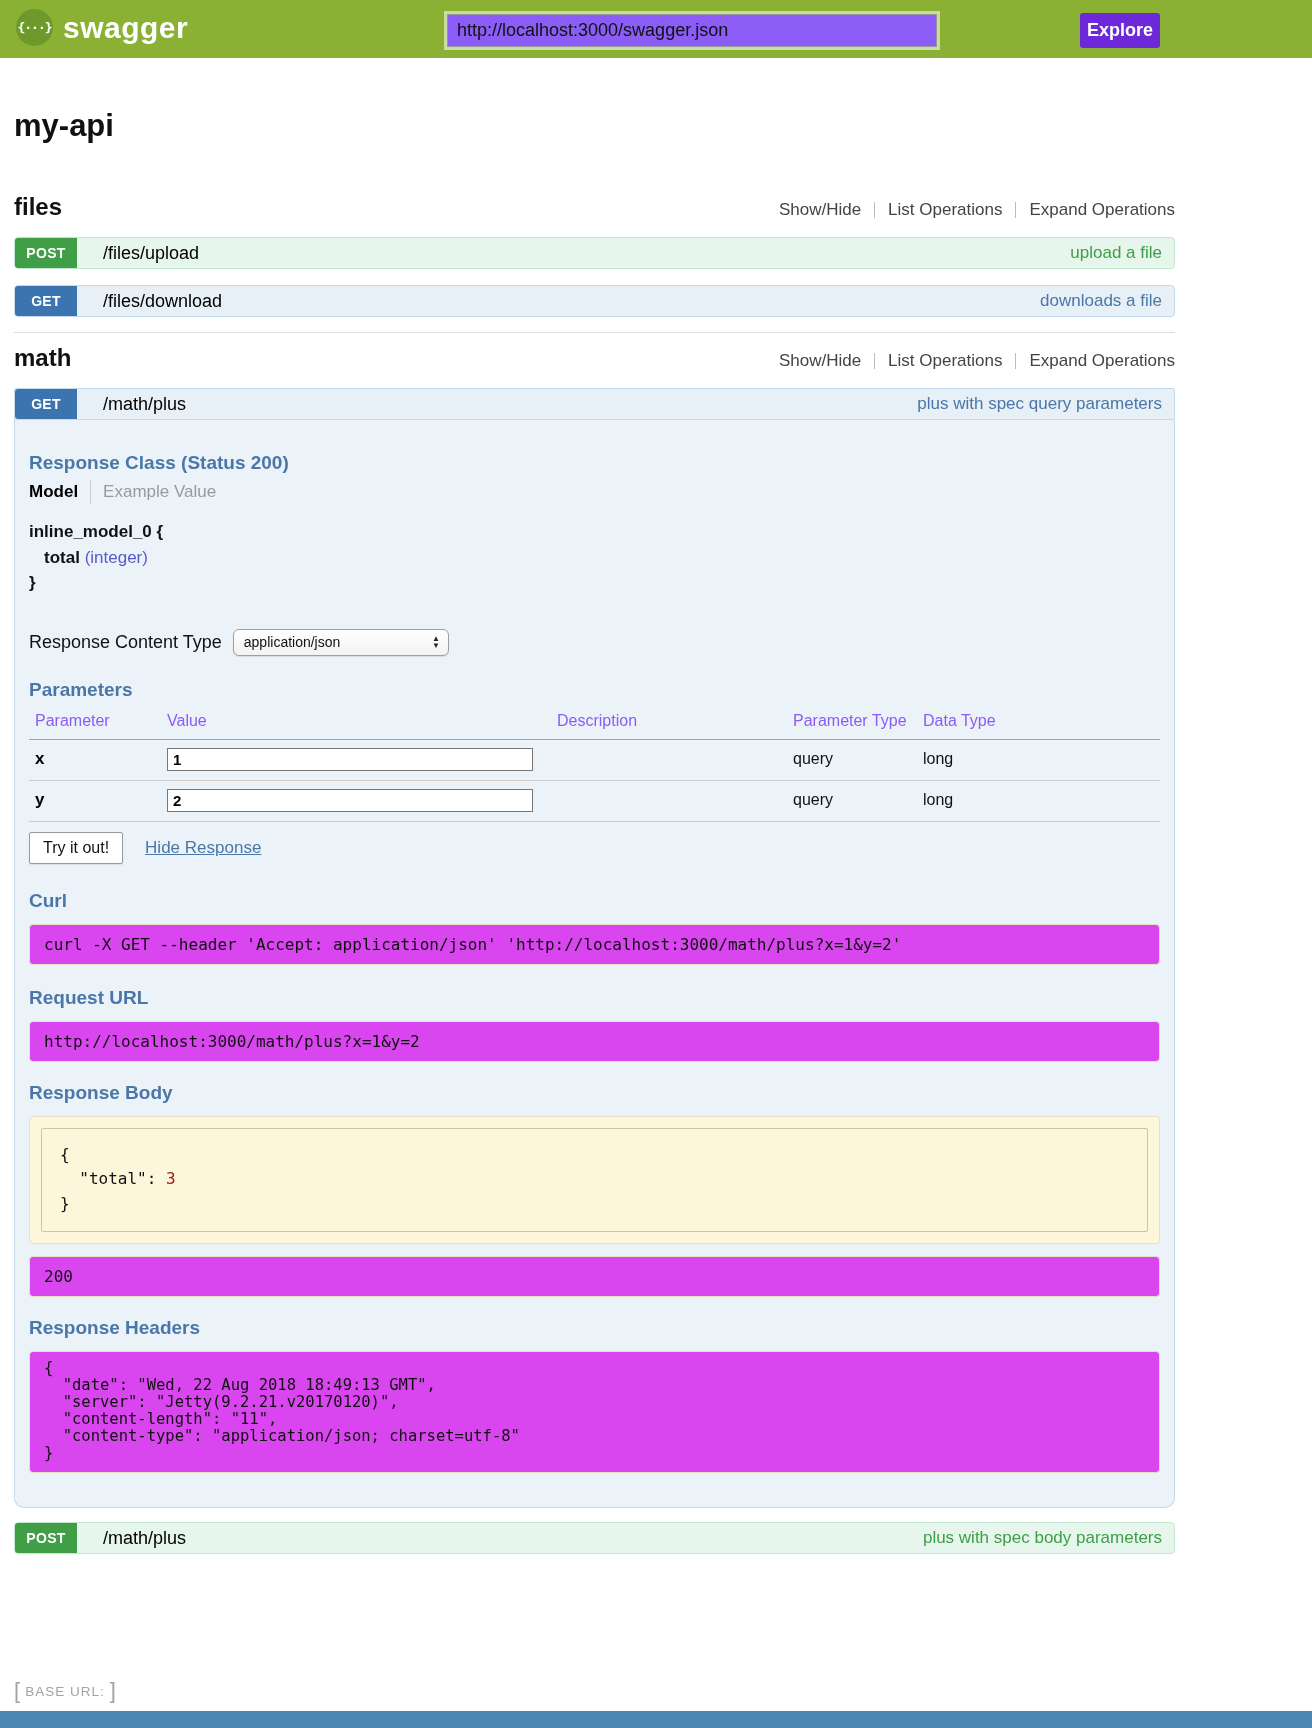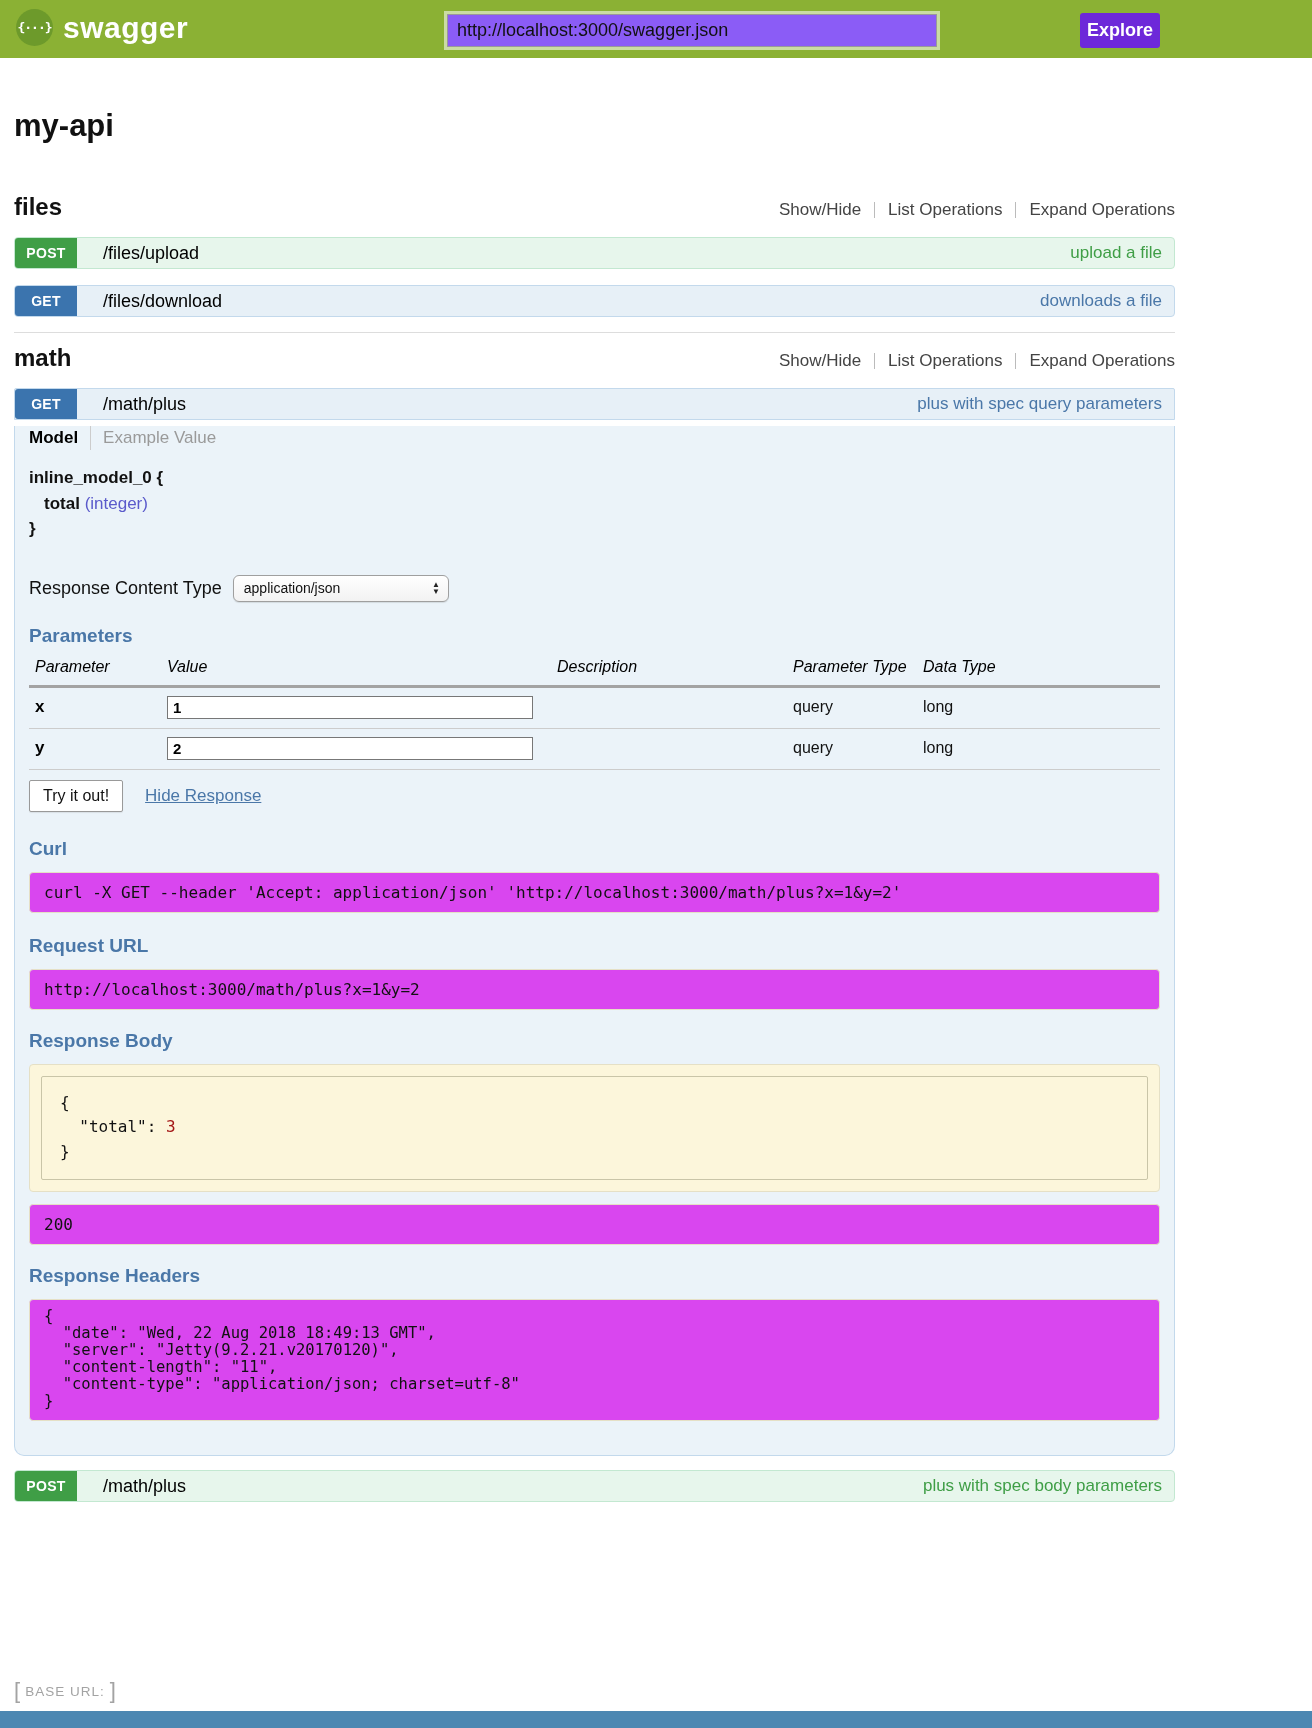--- a/index.html
+++ b/index.html
@@ -75,22 +75,22 @@
     background:linear-gradient(#ffffff,#f2f2f2); display:flex; align-items:center;
     padding:0 8px 0 10px; cursor:pointer; box-shadow:0 1px 1px rgba(0,0,0,.1);
   }
   .select-box .sel-text { font-size:14px; color:#111; }
   .updown { margin-left:auto; display:flex; flex-direction:column; font-size:8px; line-height:0.9; color:#222; }
   
   .params-h { margin-top:23px; }
   table.params { width:100%; border-collapse:collapse; table-layout:fixed; margin-top:4px; }
   table.params col.c1{width:132px;} table.params col.c2{width:390px;}
   table.params col.c3{width:236px;} table.params col.c4{width:130px;}
-  table.params th { text-align:left; font-weight:normal; color:#000000; font-size:16px;
-    padding:7px 0 9px 6px; border-bottom:3px solid #a3a3a3;font-style:italic; }
+  table.params th { text-align:left; font-weight:normal; color:#8b5cf6; font-size:16px;
+    padding:7px 0 9px 6px; border-bottom:1px solid #a3a3a3; }
   table.params td { padding:8px 0 9px 6px; border-bottom:1px solid #ccc; vertical-align:middle; }
   td.pname { font-size:17px; font-weight:bold; color:#000; padding-left:12px; }
   td .pval-input { width:366px; height:23px; border:1px solid #777; font-size:15px; font-weight:bold;
     padding:1px 5px; font-family:"Liberation Sans",sans-serif; color:#000; }
   td.ptype-cell, td.dtype-cell { font-size:16px; color:#111; }
   
   .try-row { display:flex; align-items:center; margin-top:10px; }
   .try-btn { background:#fff; border:1px solid #999; border-radius:2px; padding:6px 13px;
     font-size:16px; color:#111; font-family:"Liberation Sans",sans-serif; cursor:pointer;
     box-shadow:0 1px 1px rgba(0,0,0,.08); }
@@ -165,20 +165,21 @@
   </div>
 
   <div class="endpoint get expanded">
     <span class="method-badge">GET</span>
     <a href="#" class="endpoint-path">/math/plus</a>
     <a href="#" class="endpoint-summary">plus with spec query parameters</a>
   </div>
 
   <div class="op-panel">
 
+    <div class="panel-h rc-head">Response Class (Status 200)</div>
 
     <div class="tabs">
       <span class="tab-model">Model</span>
       <span class="tab-sep"></span>
       <span class="tab-example">Example Value</span>
     </div>
 
     <div class="model-def">
       <div class="model-line1">inline_model_0 {</div>
       <div class="model-prop">

